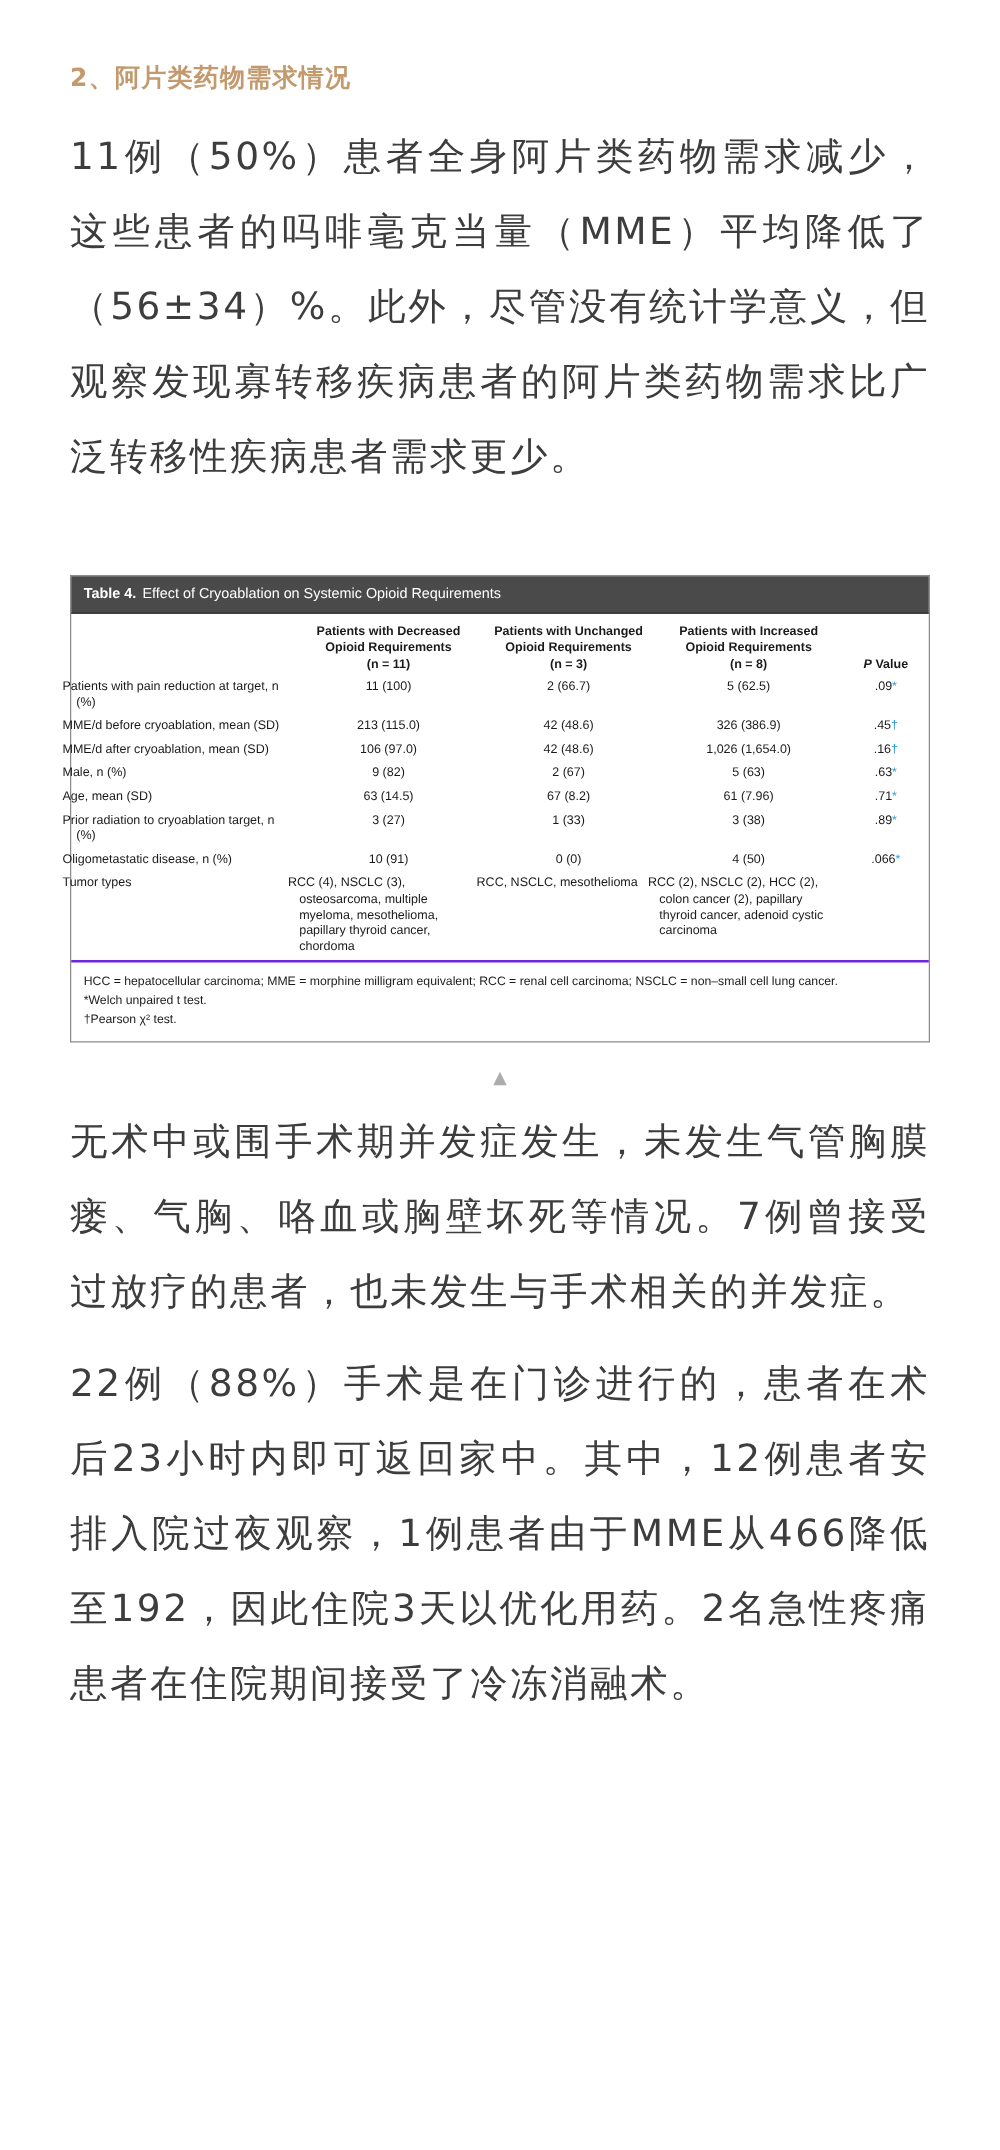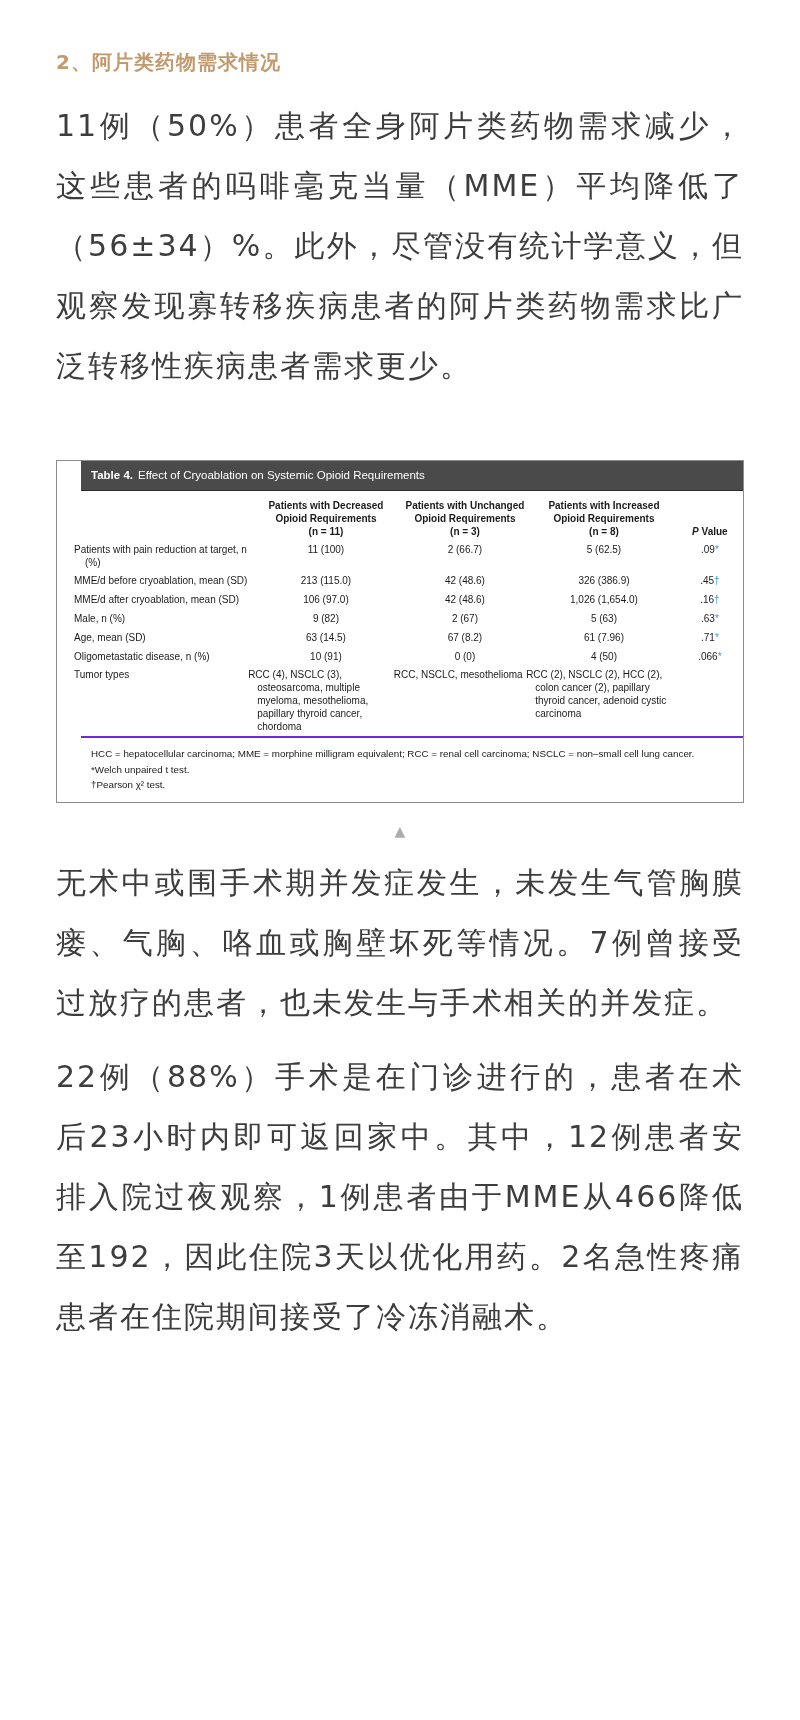--- a/index.html
+++ b/index.html
@@ -34,21 +34,20 @@
     font-weight: 400;
   }
 
   
   .figure {
     margin-top: 64px;
     border: 1px solid #8C8C8C;
     background: #ffffff;
     font-family: "Liberation Sans", "DejaVu Sans", sans-serif;
     color: #1A1A1A;
-    padding-left: 24px;
   }
   .tbl-titlebar {
     background: #4A4A4A;
     color: #ffffff;
     font-size: 11.5px;
     line-height: 1.2;
     padding: 8px 10px 7px 10px;
     border-bottom: 1px solid #2e2e2e;
   }
   .tbl-title-bold { font-weight: bold; margin-right: 5px; }
@@ -189,20 +188,27 @@
           <td class="pval"><span>.63</span><span class="psym">*</span></td>
         </tr>
         <tr>
           <td class="lbl">Age, mean (SD)</td>
           <td class="val">63 (14.5)</td>
           <td class="val">67 (8.2)</td>
           <td class="val">61 (7.96)</td>
           <td class="pval"><span>.71</span><span class="psym">*</span></td>
         </tr>
         <tr>
+          <td class="lbl">Prior radiation to cryoablation target, n (%)</td>
+          <td class="val">3 (27)</td>
+          <td class="val">1 (33)</td>
+          <td class="val">3 (38)</td>
+          <td class="pval"><span>.89</span><span class="psym">*</span></td>
+        </tr>
+        <tr>
           <td class="lbl">Oligometastatic disease, n (%)</td>
           <td class="val">10 (91)</td>
           <td class="val">0 (0)</td>
           <td class="val">4 (50)</td>
           <td class="pval"><span>.066</span><span class="psym">*</span></td>
         </tr>
         <tr>
           <td class="lbl">Tumor types</td>
           <td class="val tumor">RCC (4), NSCLC (3), osteosarcoma, multiple myeloma, mesothelioma, papillary thyroid cancer, chordoma</td>
           <td class="val tumor">RCC, NSCLC, mesothelioma</td>

